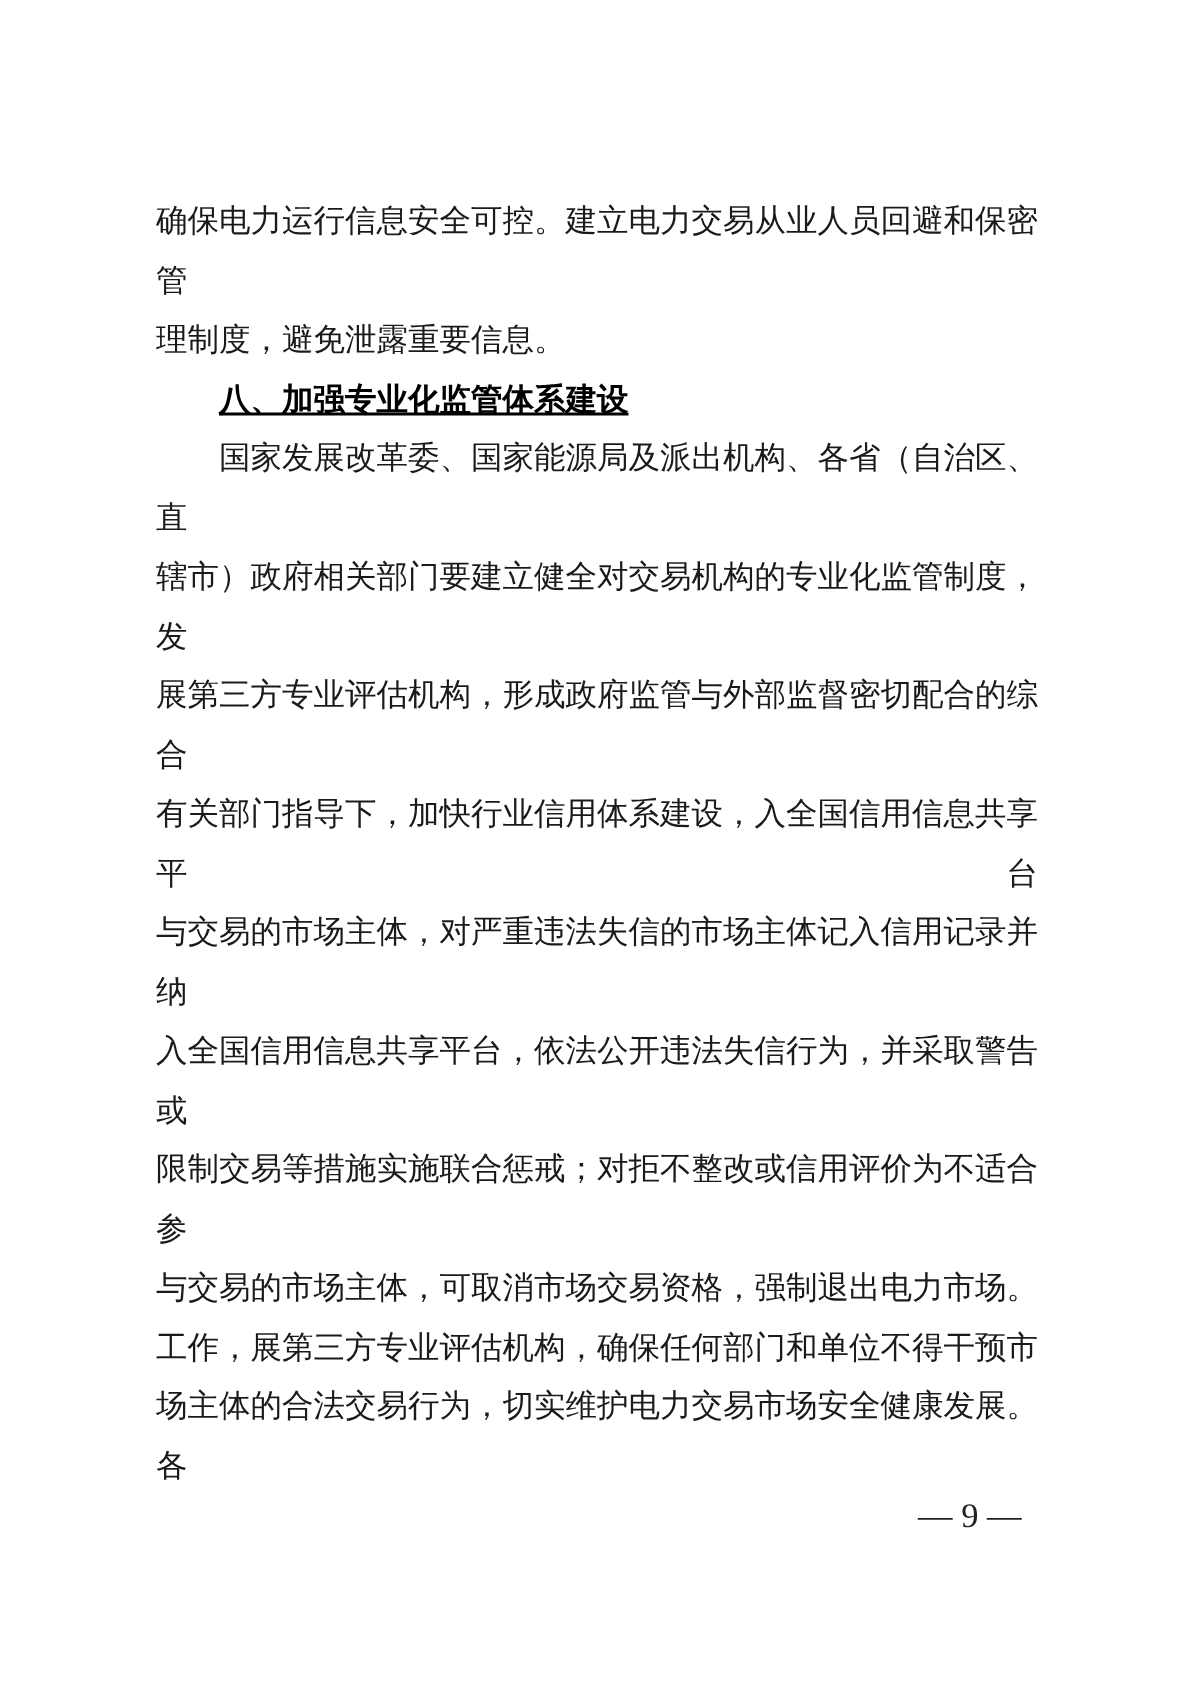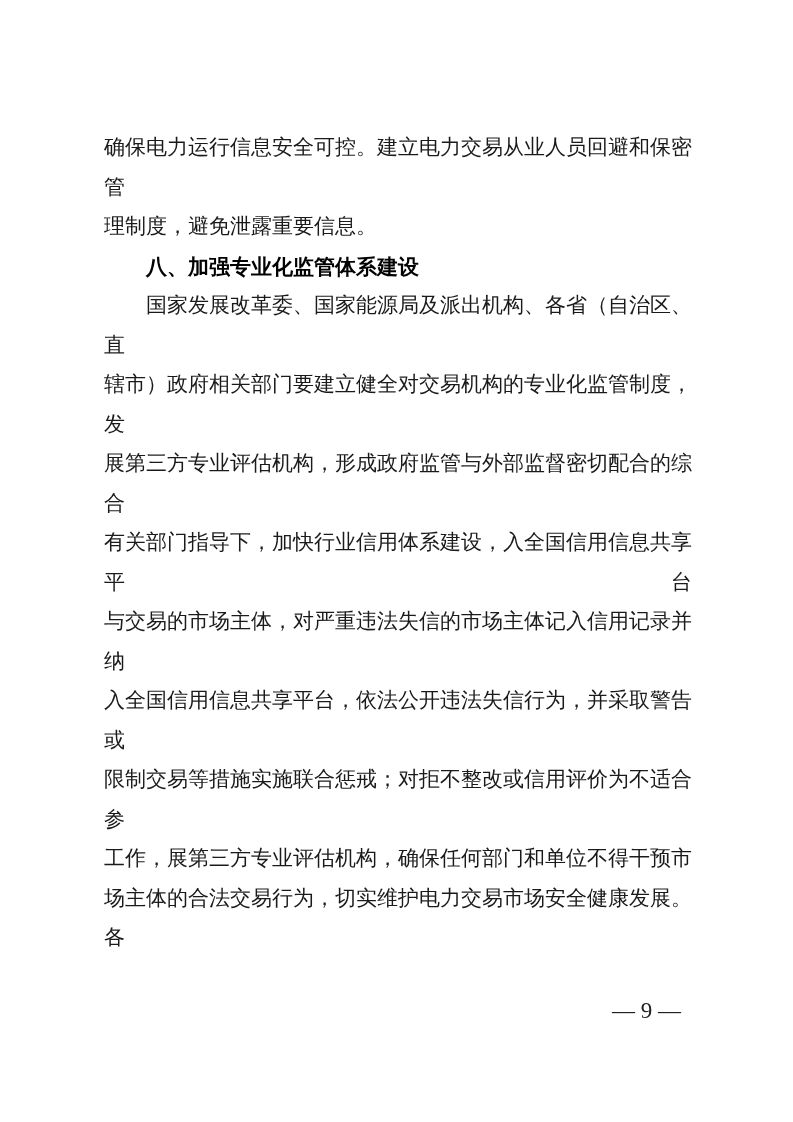--- a/index.html
+++ b/index.html
@@ -39,20 +39,21 @@
     text-align-last: justify;
     text-justify: inter-character;
   }
   .line.indent {
     text-indent: 2em;
   }
   .block.heading .line {
     font-family: "Liberation Sans", "DejaVu Sans", sans-serif;
     font-weight: 700;
     color: #000000;
+    text-decoration: underline;
   }
   .page-number {
     position: absolute;
     top: 996px;
     right: 112px;
     font-family: "Liberation Serif", "DejaVu Serif", serif;
     font-size: 23px;
     line-height: 30px;
     color: #222222;
     text-align: right;
@@ -71,20 +72,21 @@
         <div class="line indent">八、加强专业化监管体系建设</div>
       </div>
       <div class="block paragraph">
         <div class="line indent fill">国家发展改革委、国家能源局及派出机构、各省（自治区、直</div>
         <div class="line fill">辖市）政府相关部门要建立健全对交易机构的专业化监管制度，发</div>
         <div class="line fill">展第三方专业评估机构，形成政府监管与外部监督密切配合的综合</div>
         <div class="line fill">有关部门指导下，加快行业信用体系建设，入全国信用信息共享平台</div>
         <div class="line fill">与交易的市场主体，对严重违法失信的市场主体记入信用记录并纳</div>
         <div class="line fill">入全国信用信息共享平台，依法公开违法失信行为，并采取警告或</div>
         <div class="line fill">限制交易等措施实施联合惩戒；对拒不整改或信用评价为不适合参</div>
+        <div class="line">与交易的市场主体，可取消市场交易资格，强制退出电力市场。</div>
       </div>
       <div class="block paragraph">
         <div class="line fill">工作，展第三方专业评估机构，确保任何部门和单位不得干预市</div>
         <div class="line fill">场主体的合法交易行为，切实维护电力交易市场安全健康发展。各</div>
       </div>
     </div>
   <div class="page-number">— 9 —</div>
 </div>
 
 </body></html>

